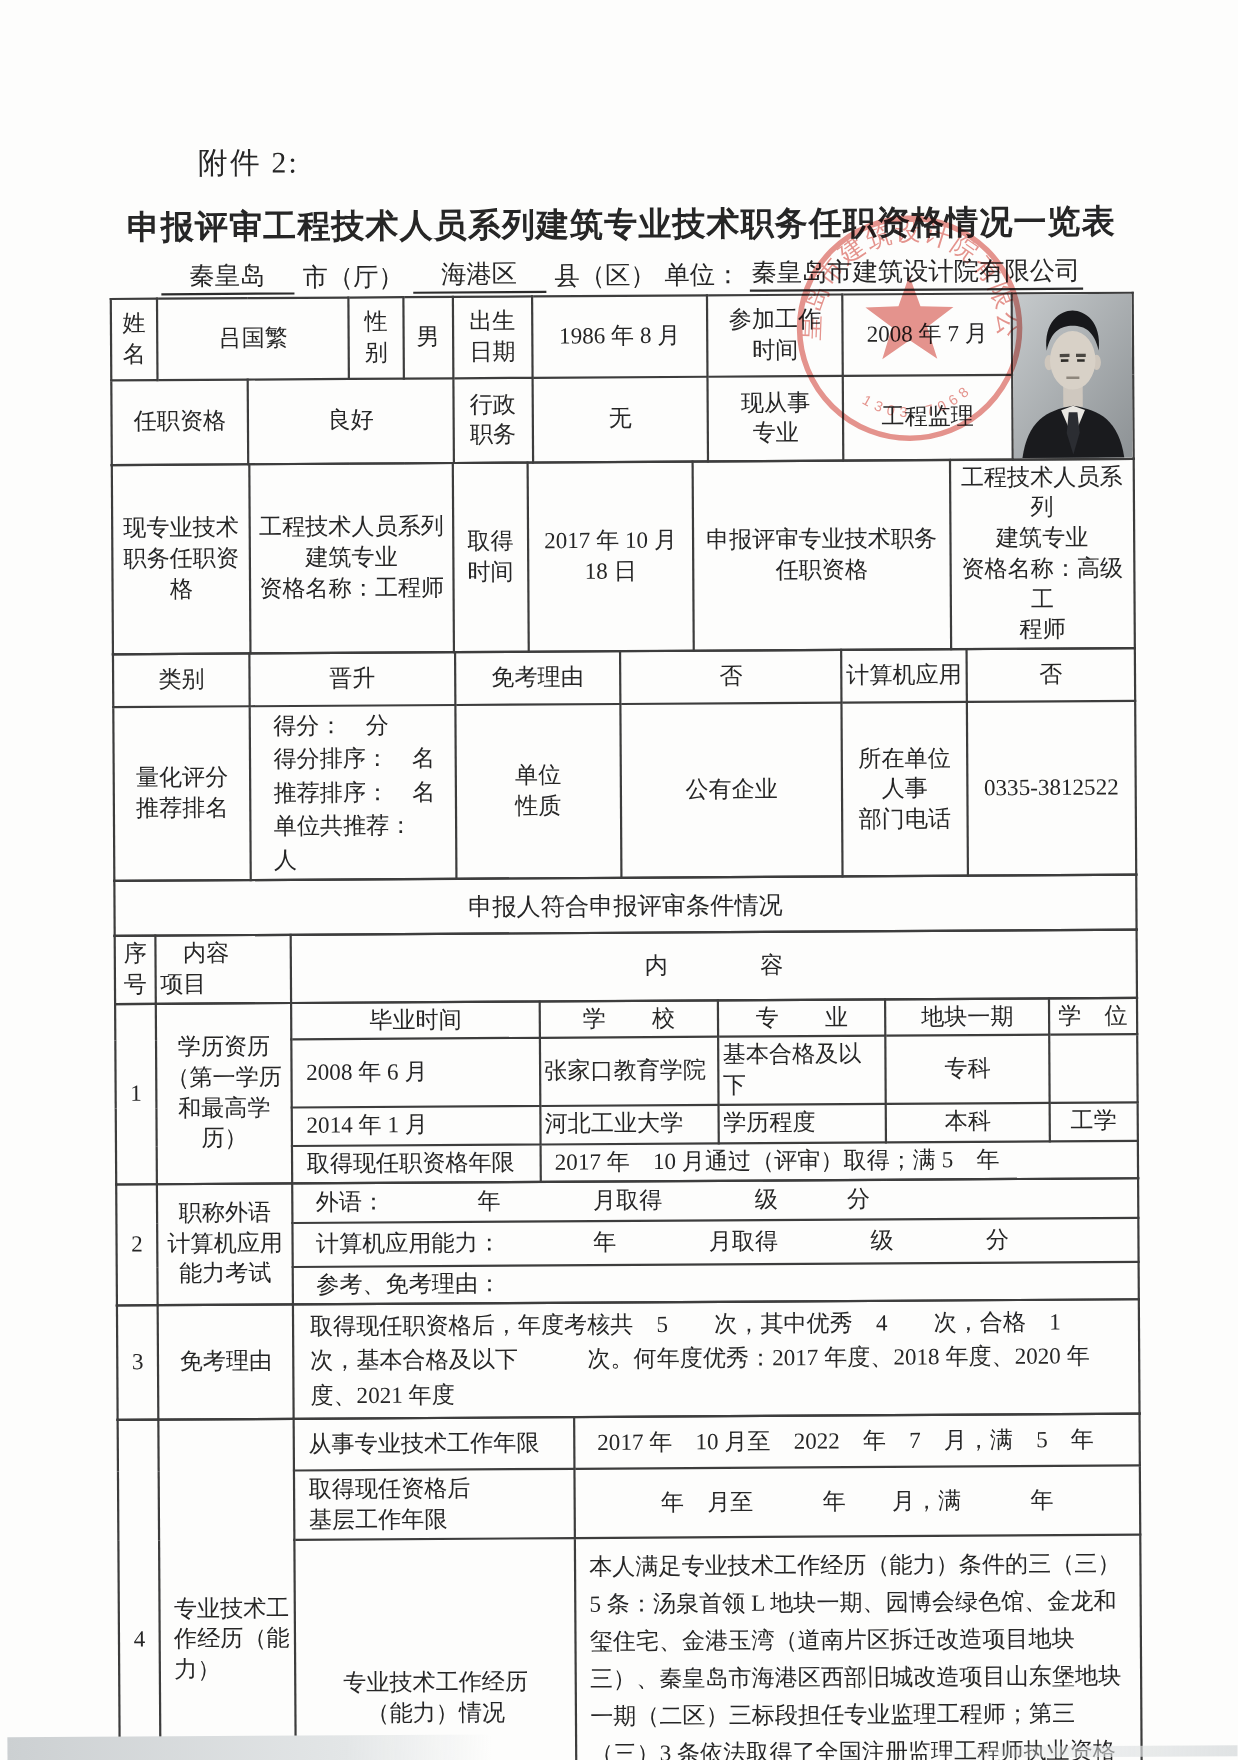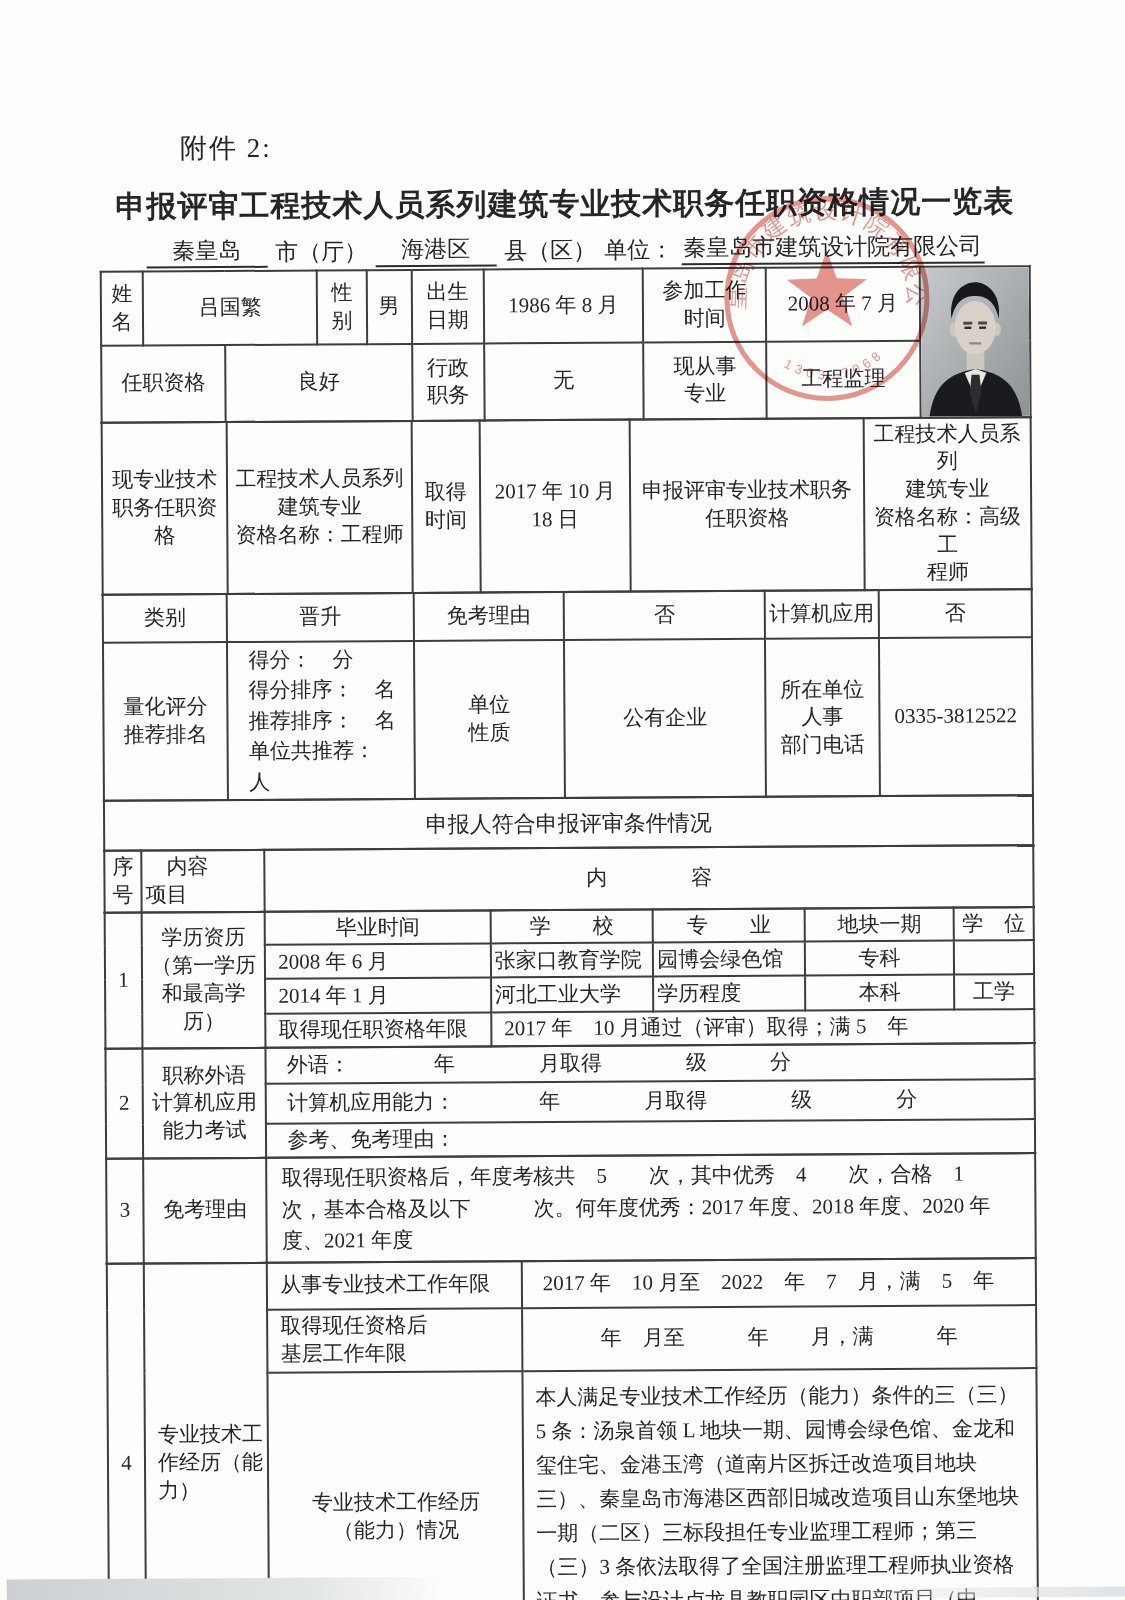--- a/index.html
+++ b/index.html
@@ -235,21 +235,21 @@
 历）</td>
         <td>毕业时间</td>
         <td>学　　校</td>
         <td>专　　业</td>
         <td>地块一期</td>
         <td>学　位</td>
       </tr>
       <tr style="height:34px">
         <td class="l pl">2008 年 6 月</td>
         <td class="l">张家口教育学院</td>
-        <td class="l">园博会绿色馆</td>
+        <td class="l">基本合格及以下</td>
         <td>专科</td>
         <td></td>
       </tr>
       <tr style="height:35px">
         <td class="l pl">2014 年 1 月</td>
         <td class="l">河北工业大学</td>
         <td class="l">学历程度</td>
         <td>本科</td>
         <td>工学</td>
       </tr>

